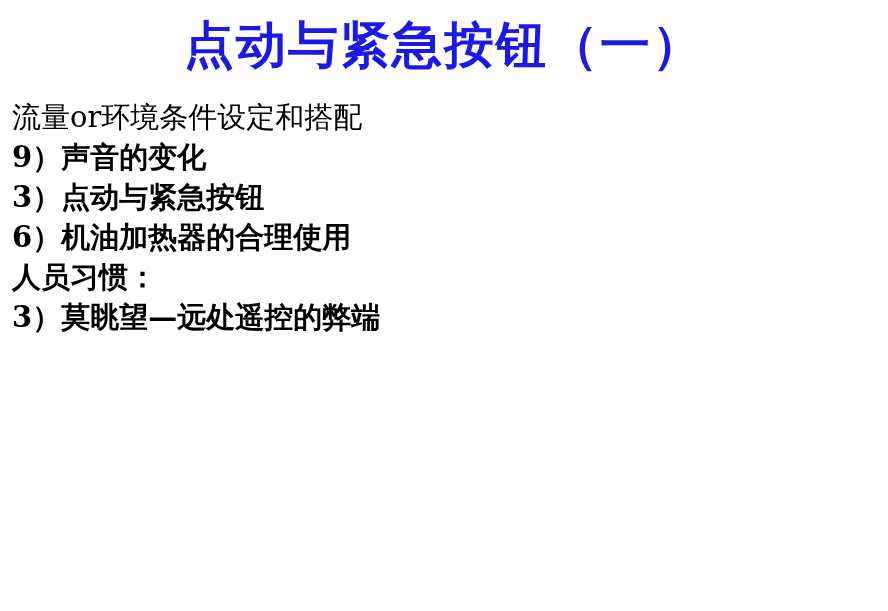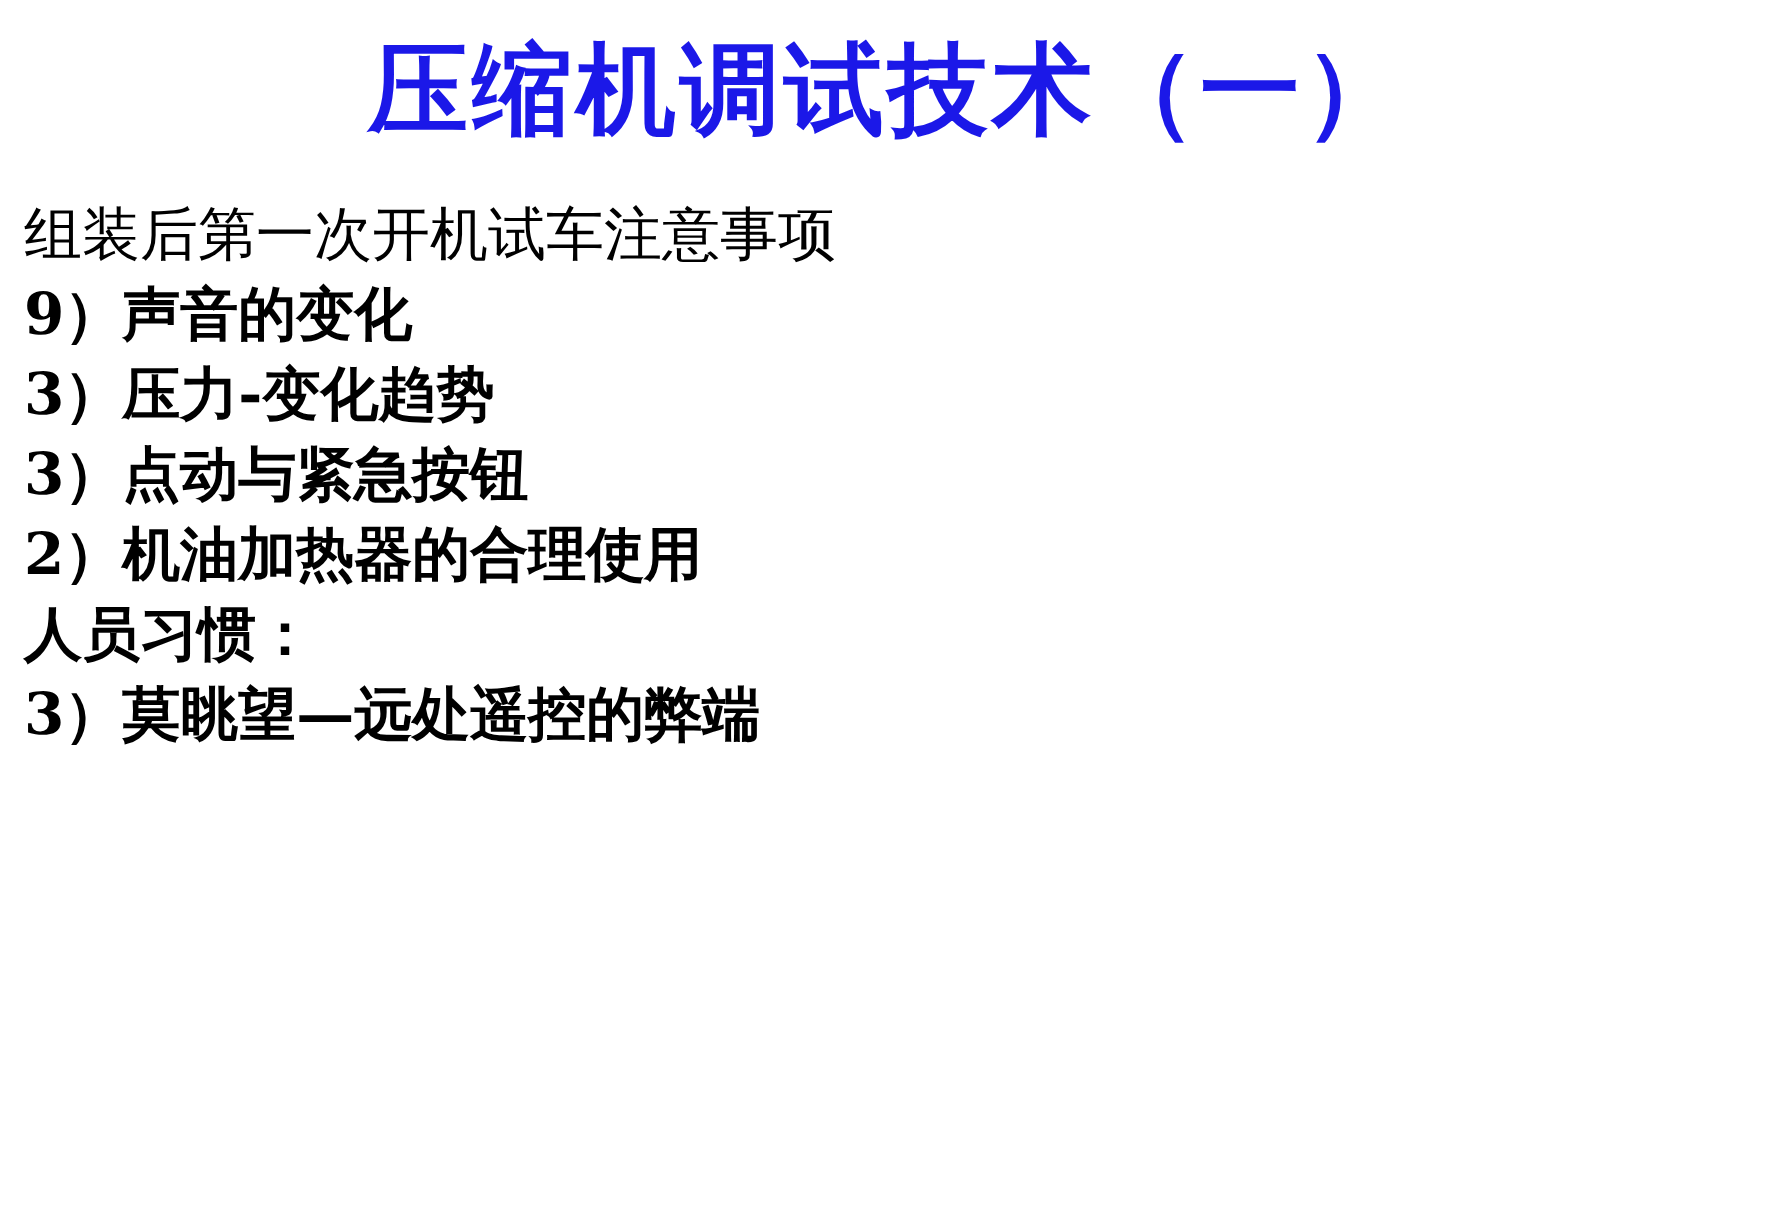--- a/index.html
+++ b/index.html
@@ -51,29 +51,28 @@
   }
   .line.sub-heading {
     font-weight: bold;
   }
 </style>
 </head>
 <body>
 
 <div class="slide">
 
-  <h1 class="slide-title">压缩机调试技术（一）</h1>
+  <h1 class="slide-title">点动与紧急按钮（一）</h1>
 
   <div class="body-block">
 
-    <div class="line heading">组装后第一次开机试车注意事项</div>
+    <div class="line heading">流量or环境条件设定和搭配</div>
 
     <div class="line numbered">9）声音的变化</div>
-    <div class="line numbered">3）压力-变化趋势</div>
     <div class="line numbered">3）点动与紧急按钮</div>
-    <div class="line numbered">2）机油加热器的合理使用</div>
+    <div class="line numbered">6）机油加热器的合理使用</div>
 
     <div class="line sub-heading">人员习惯：</div>
 
     <div class="line numbered">3）莫眺望—远处遥控的弊端</div>
 
   </div>
 </div>
 
 </body></html>

